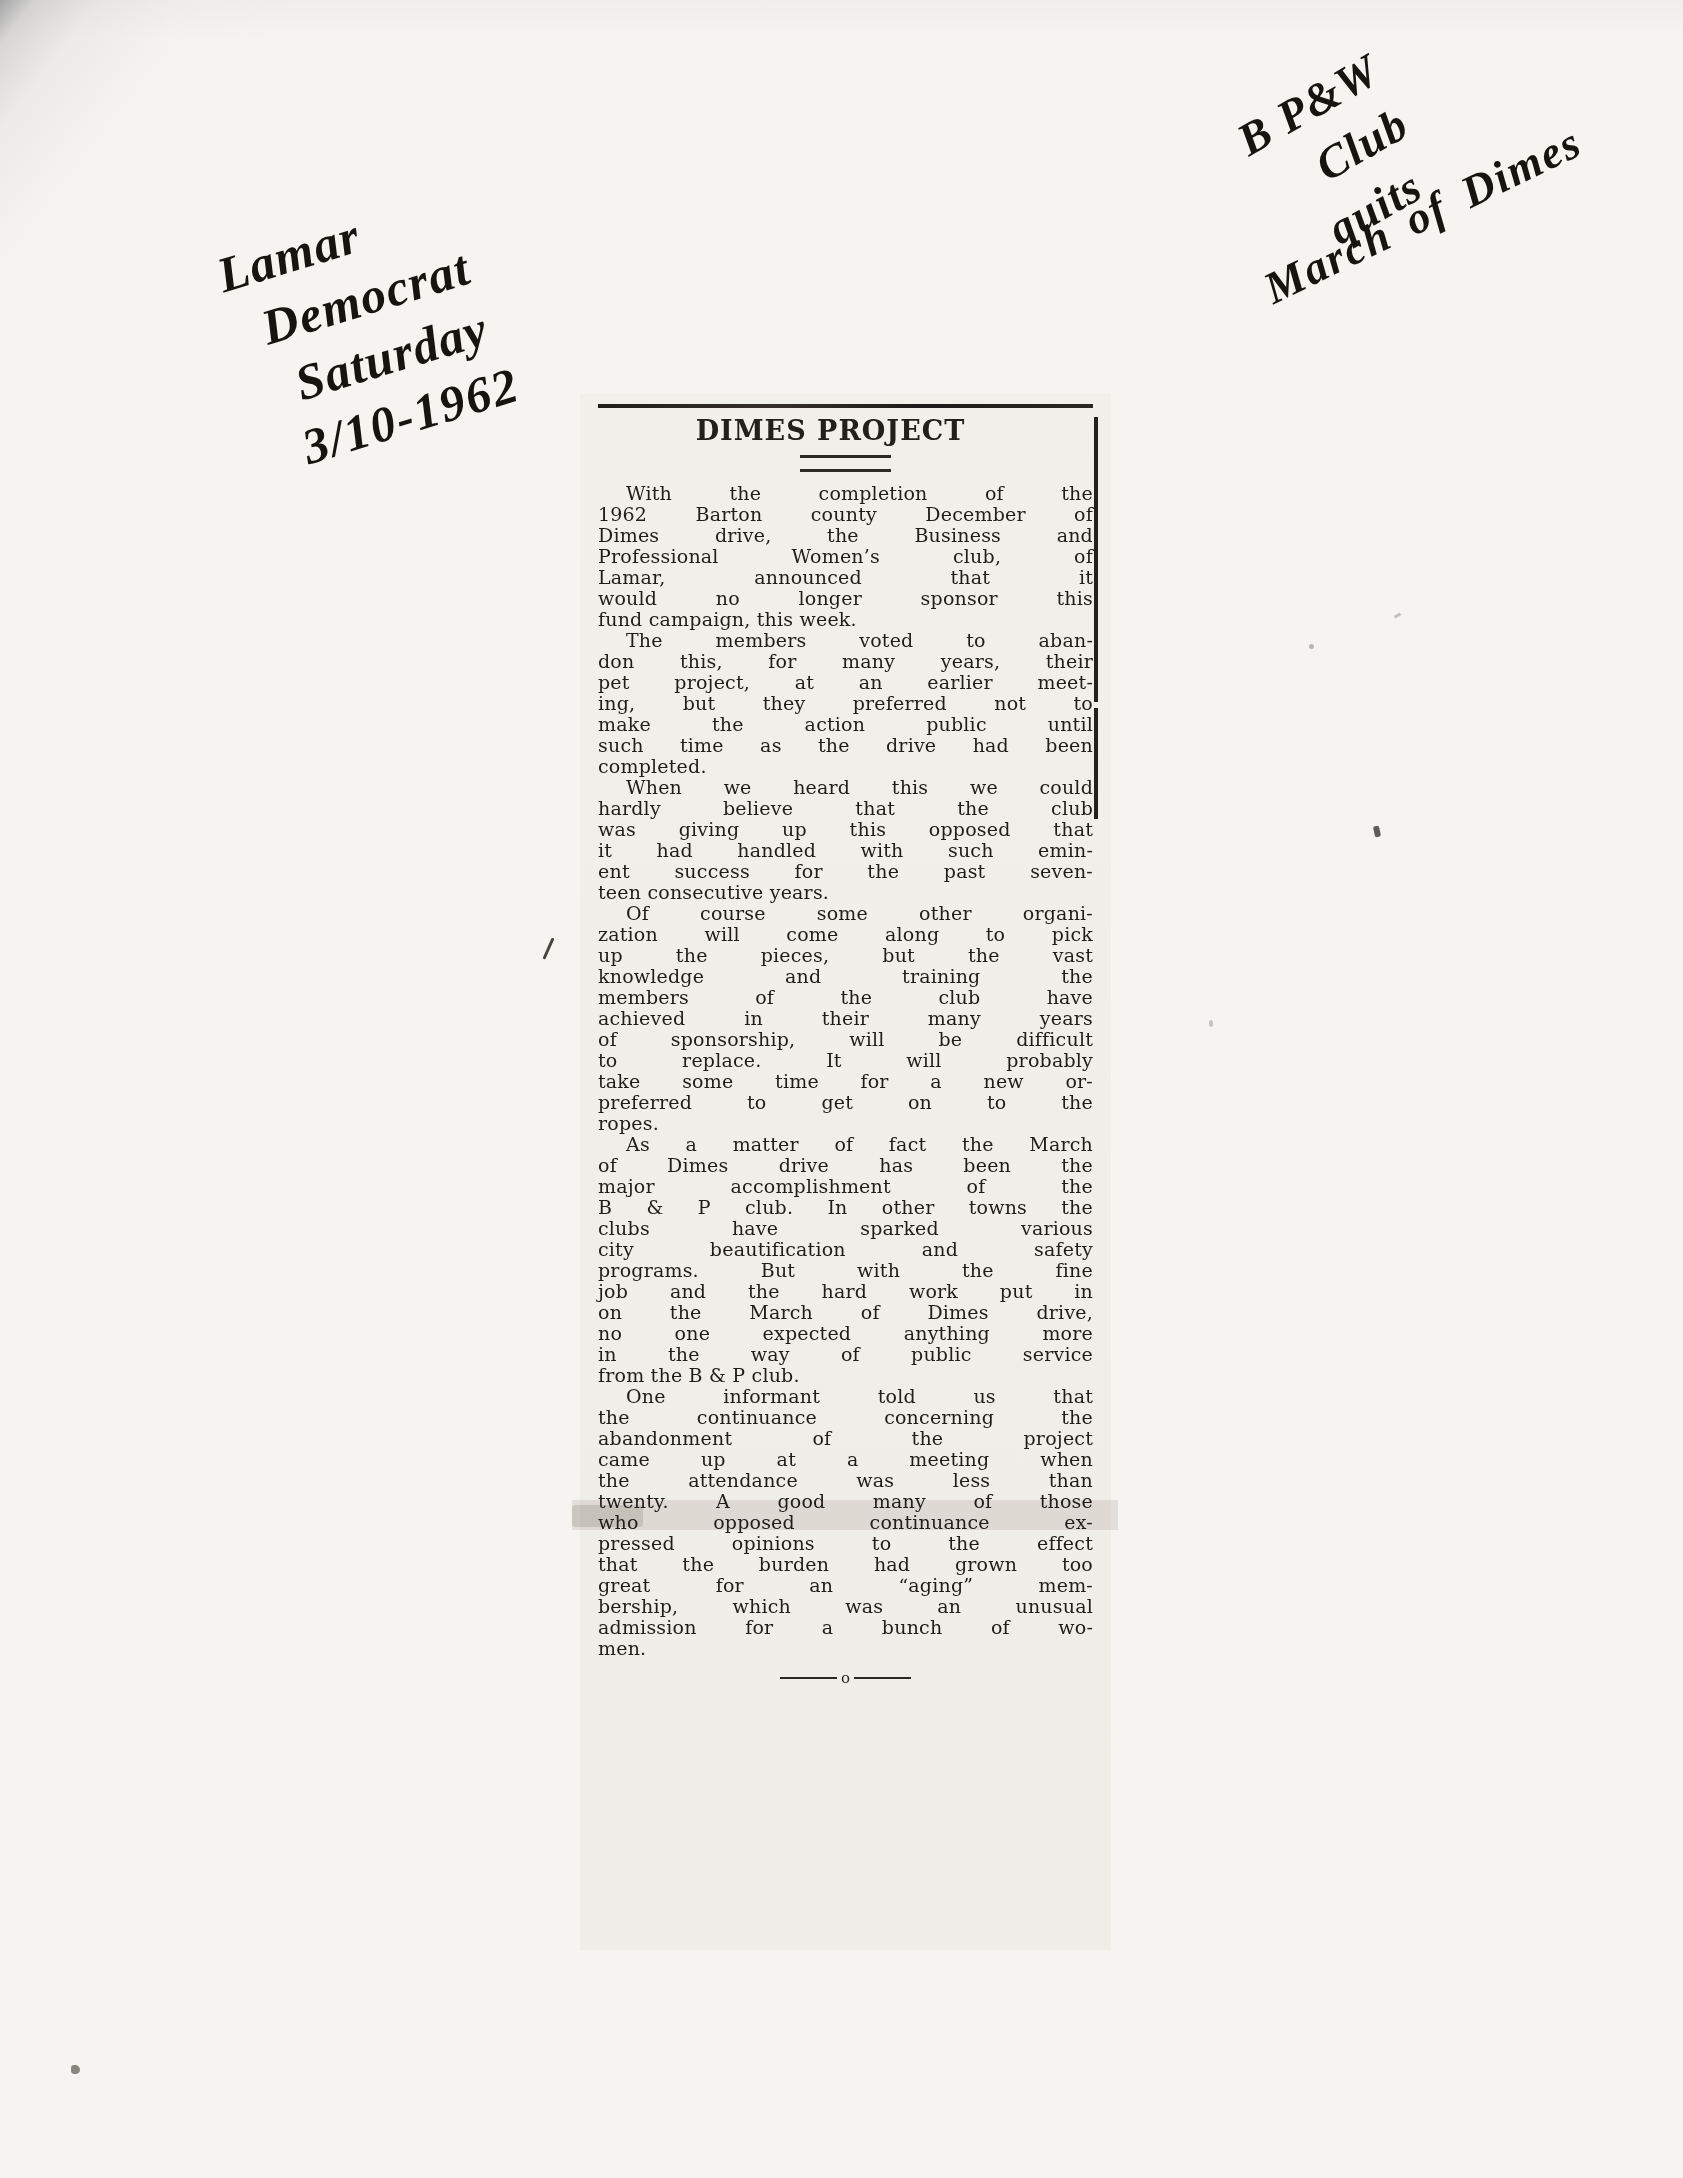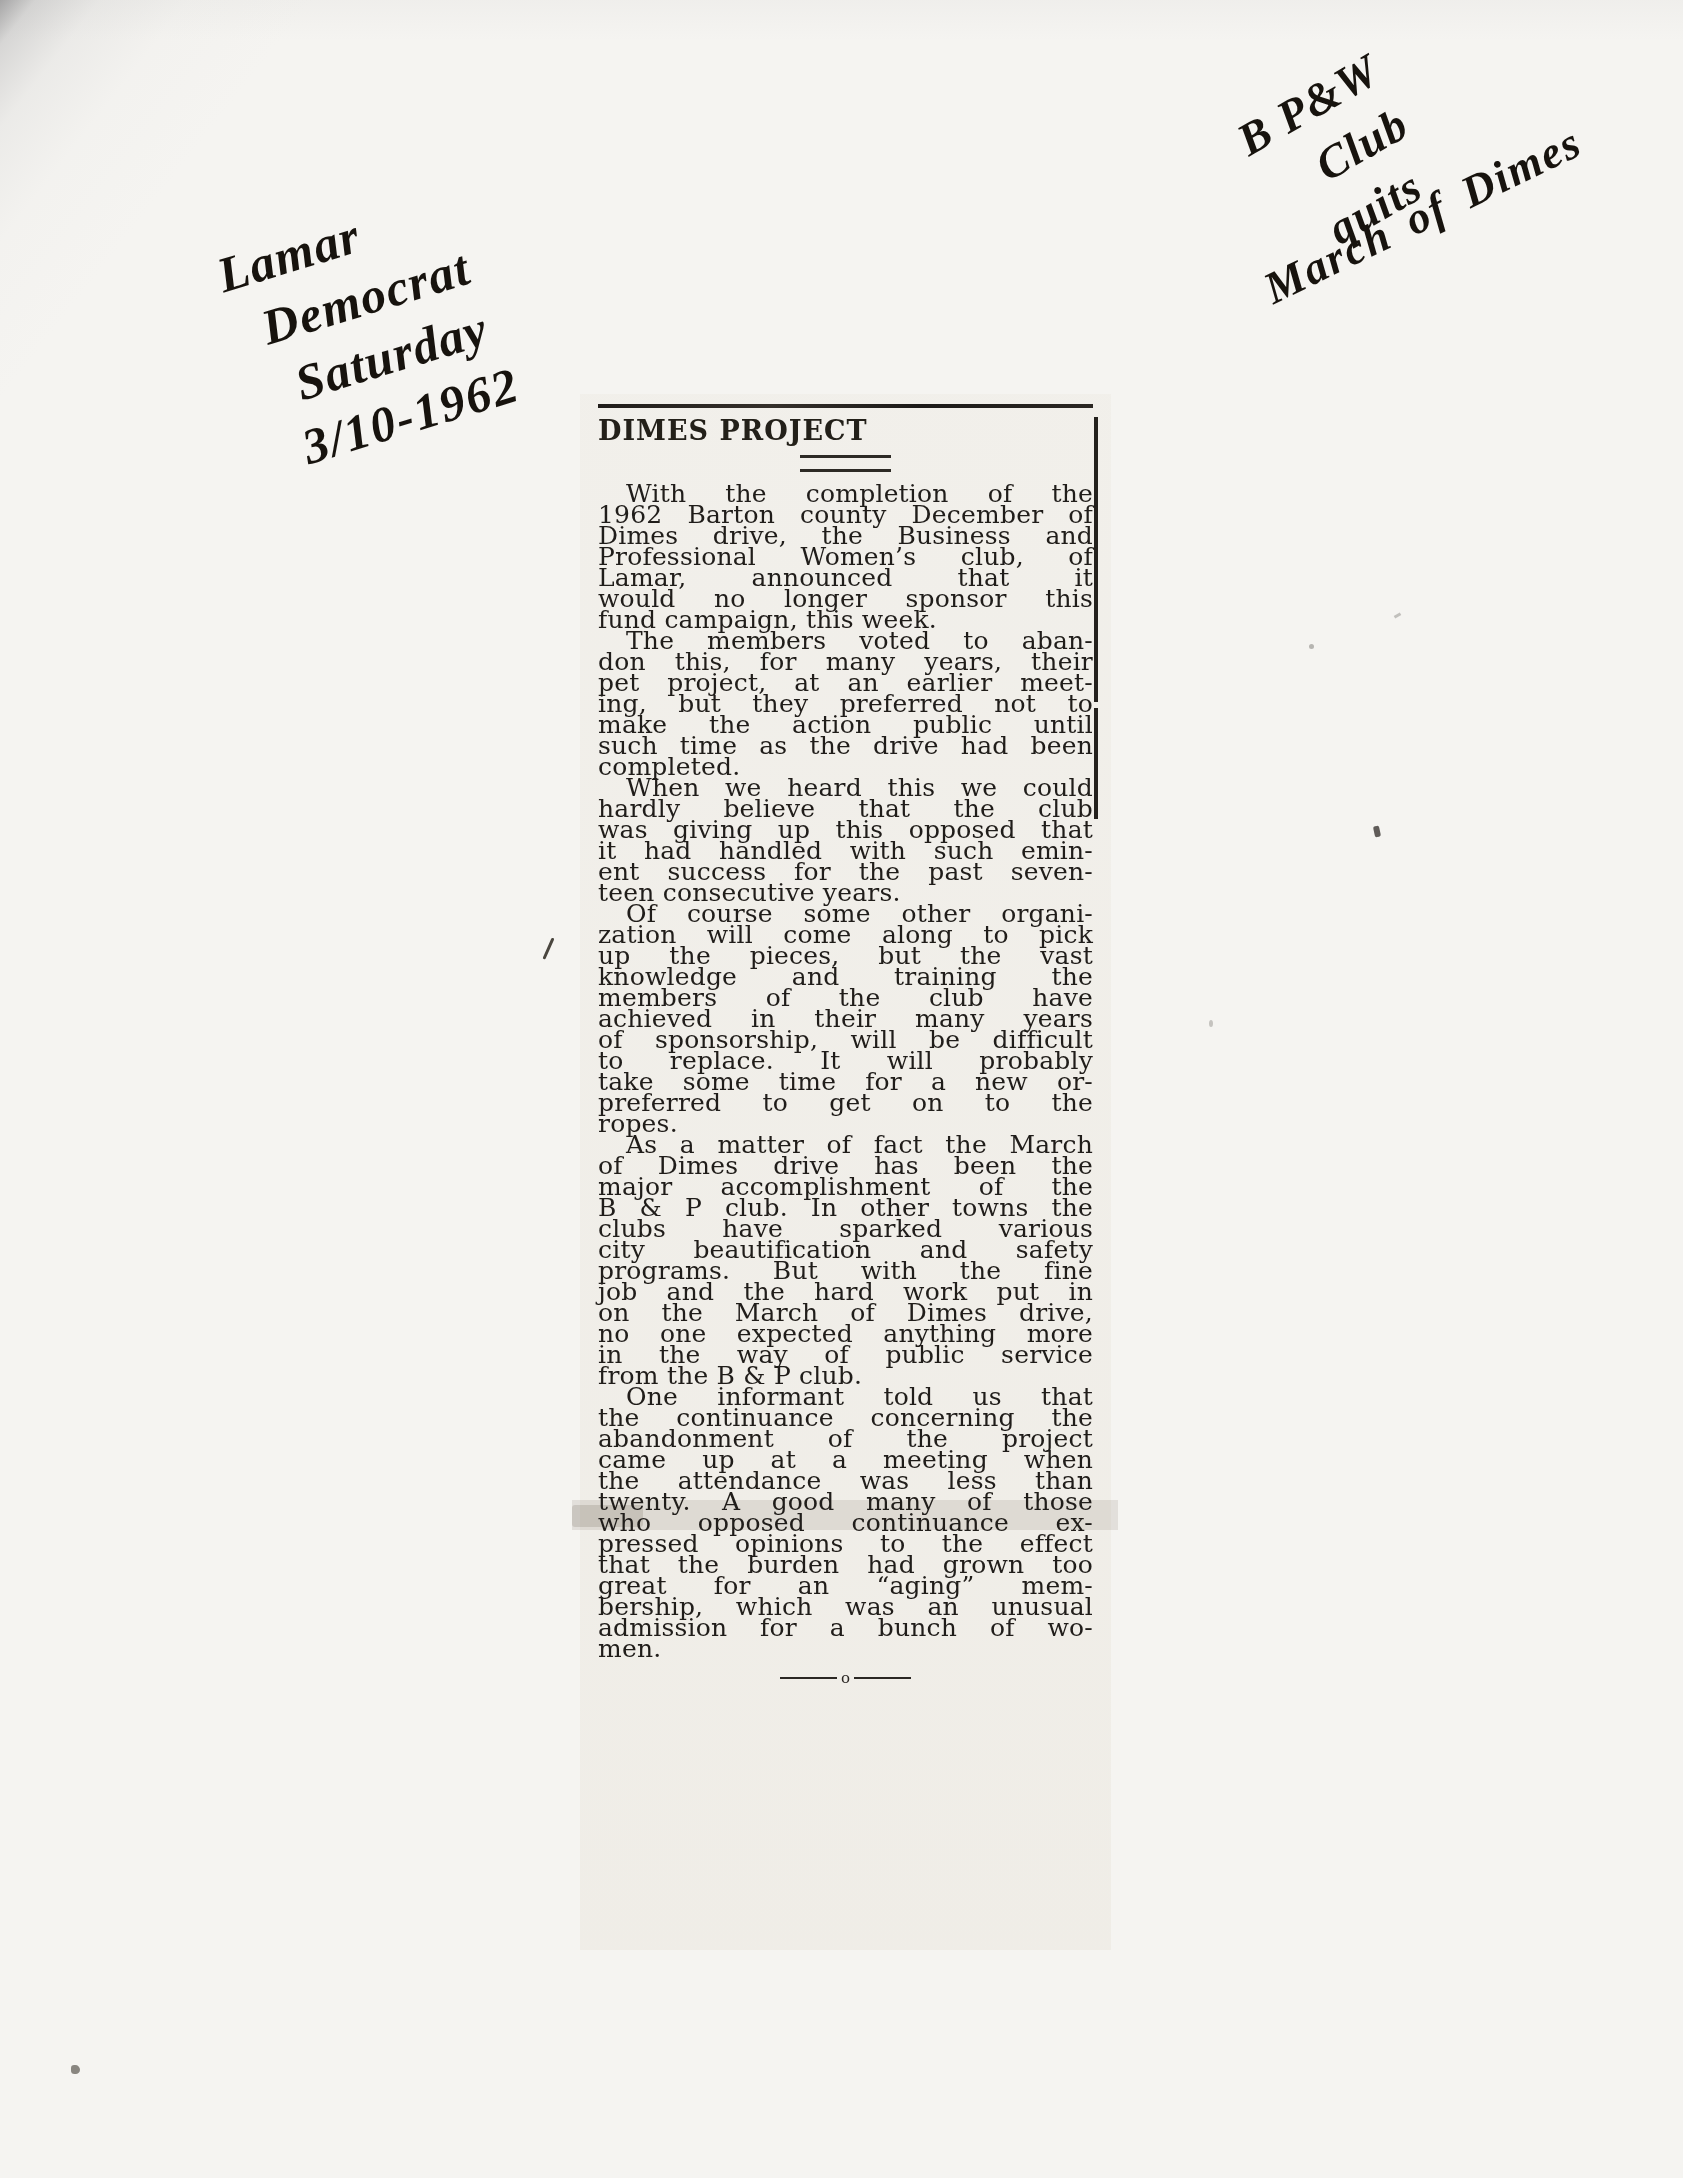--- a/index.html
+++ b/index.html
@@ -41,27 +41,27 @@
     box-sizing:border-box;padding:10px 18px 0 18px;
     background:linear-gradient(180deg, rgba(227,221,208,0.20), rgba(227,221,208,0.30));
     color:#1d1a17;
   }
   .top-rule{
     height:4px;background:linear-gradient(90deg,#201d1a 0%,#35302b 35%,#1c1a18 65%,#2b2723 100%);
     margin-bottom:8px;
   }
   .headline{font-weight:bold;font-size:27px;line-height:30px;letter-spacing:1px;color:#232019;}
   .hl1{text-align:justify;text-align-last:justify;}
-  .hl2{text-align:left;padding-right:30px;}
+  .hl2{text-align:center;padding-right:30px;}
   .mini-rule{width:91px;height:3px;background:#2d2a25;margin:9px auto 11px auto;}
   #subhead{font-weight:bold;font-size:20px;line-height:23px;color:#242019;letter-spacing:0.3px;}
   .sh-line{text-align:justify;text-align-last:justify;padding-left:28px;}
   .sh-line.first{padding-left:0;}
   .sh-line.last{text-align-last:left;word-spacing:11px;}
-  #body-col{font-size:25px;line-height:21px;letter-spacing:0.2px;color:#201d1a;position:relative;z-index:2;}
+  #body-col{font-size:19px;line-height:21px;letter-spacing:0.2px;color:#201d1a;position:relative;z-index:2;}
   .b-line{text-align:justify;text-align-last:justify;}
   .b-line.first{padding-left:28px;}
   .b-line.plast{text-align-last:left;}
   .end-divider{margin-top:14px;display:flex;align-items:center;justify-content:center;gap:4px;}
   .end-line{display:inline-block;width:57px;height:2px;background:#2b2723;}
   .end-o{font-size:15px;line-height:10px;color:#2b2723;}
   .vrule{position:absolute;left:514px;width:4px;background:#24211d;}
   .vrule-a{top:23px;height:285px;}
   .vrule-b{top:314px;height:111px;}
   .smudge{position:absolute;z-index:1;}

